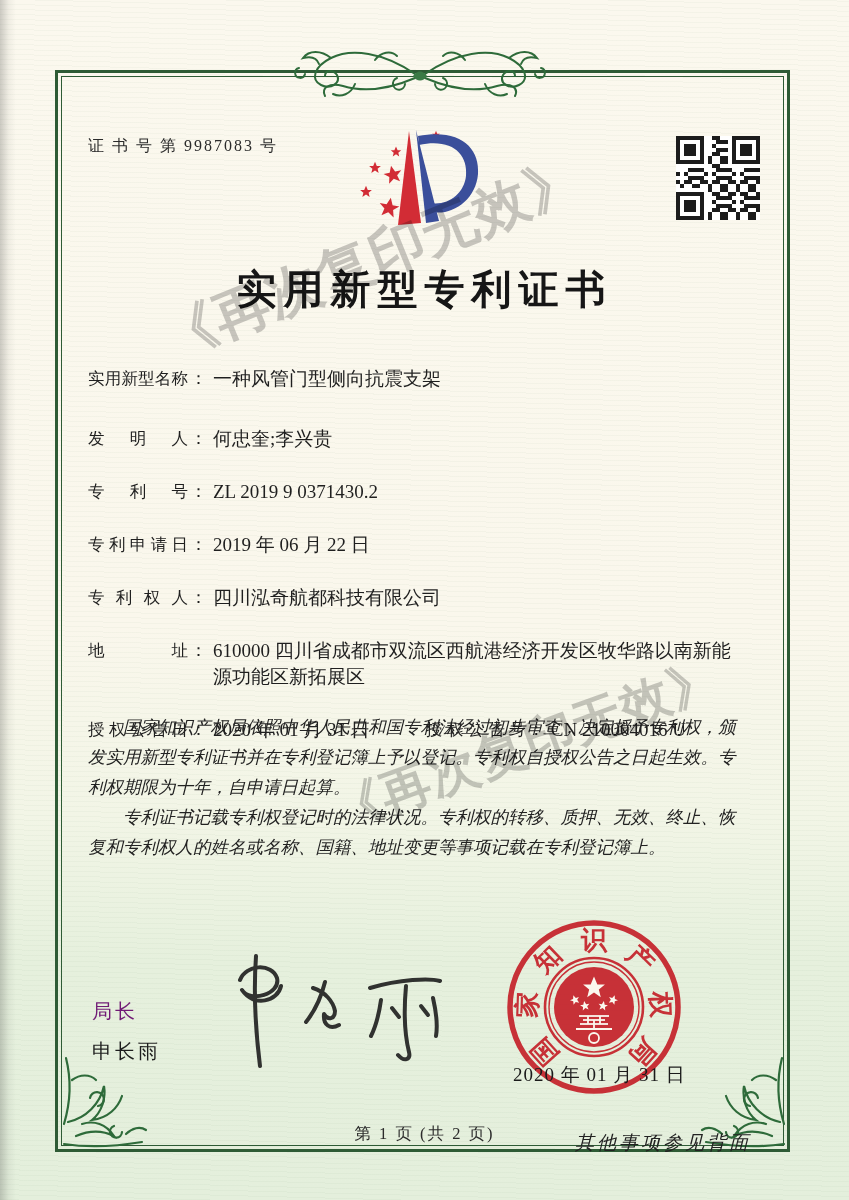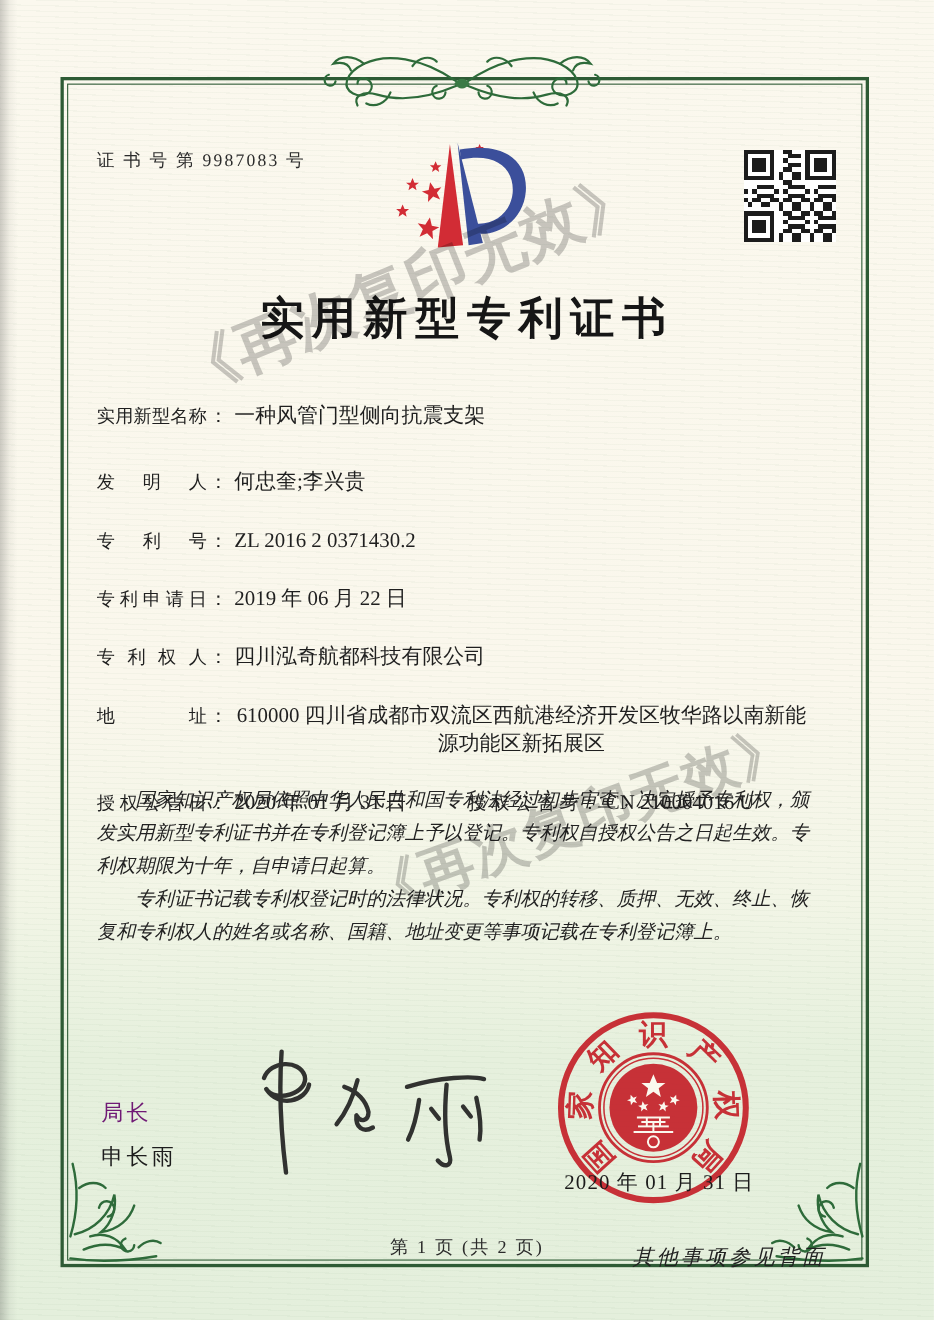--- a/index.html
+++ b/index.html
@@ -24,21 +24,21 @@
   
   .cert-no{position:absolute;left:88px;top:136px;font-size:16px;letter-spacing:2px;color:#2b2b2b;z-index:2;}
   .title{position:absolute;left:0;top:262px;width:849px;text-align:center;
     font-size:40px;font-weight:700;letter-spacing:7px;color:#161616;z-index:2;}
   .fields{position:absolute;left:88px;top:366px;width:650px;z-index:2;color:#1f1f1f;}
   .frow{margin-bottom:27px;font-size:19px;line-height:26px;display:flex;align-items:flex-start;}
   .frow.first{margin-bottom:34px;}
   .flabel{display:inline-block;width:100px;font-size:16.5px;line-height:26px;
     text-align:justify;text-align-last:justify;flex:0 0 100px;}
   .fsep{display:inline-block;margin:0 6px 0 2px;font-size:17px;}
-  .fvalue{display:inline-block;max-width:522px;text-align:center;}
+  .fvalue{display:inline-block;max-width:522px;}
   .grant-row{display:flex;font-size:19px;line-height:26px;margin-top:2px;}
   .grant-pair{display:flex;}
   .grant-pair.right{margin-left:56px;font-family:Liberation Serif, serif;}
   .paras{position:absolute;left:88px;top:712px;width:650px;z-index:2;color:#222;
     font-size:17.5px;line-height:30px;font-style:italic;}
   .paras p{margin:0;text-indent:2em;}
   
   .sig-role{position:absolute;left:92px;top:998px;font-size:20px;letter-spacing:3px;color:#701a75;z-index:2;text-align:center;}
   .sig-name{position:absolute;left:92px;top:1038px;font-size:20px;letter-spacing:3px;color:#1d1d1d;z-index:2;}
   .sig-script{position:absolute;left:228px;top:948px;z-index:2;}
@@ -289,21 +289,21 @@
     <span class="fvalue">一种风管门型侧向抗震支架</span>
   </div>
   <div class="frow">
     <span class="flabel">发明人</span>
       <span class="fsep">：</span>
     <span class="fvalue">何忠奎;李兴贵</span>
   </div>
   <div class="frow">
     <span class="flabel">专利号</span>
       <span class="fsep">：</span>
-    <span class="fvalue">ZL 2016 2 0371430.2</span>
+    <span class="fvalue">ZL 2019 9 0371430.2</span>
   </div>
   <div class="frow">
     <span class="flabel">专利申请日</span>
       <span class="fsep">：</span>
     <span class="fvalue">2019 年 06 月 22 日</span>
   </div>
   <div class="frow">
     <span class="flabel">专利权人</span>
       <span class="fsep">：</span>
     <span class="fvalue">四川泓奇航都科技有限公司</span>

